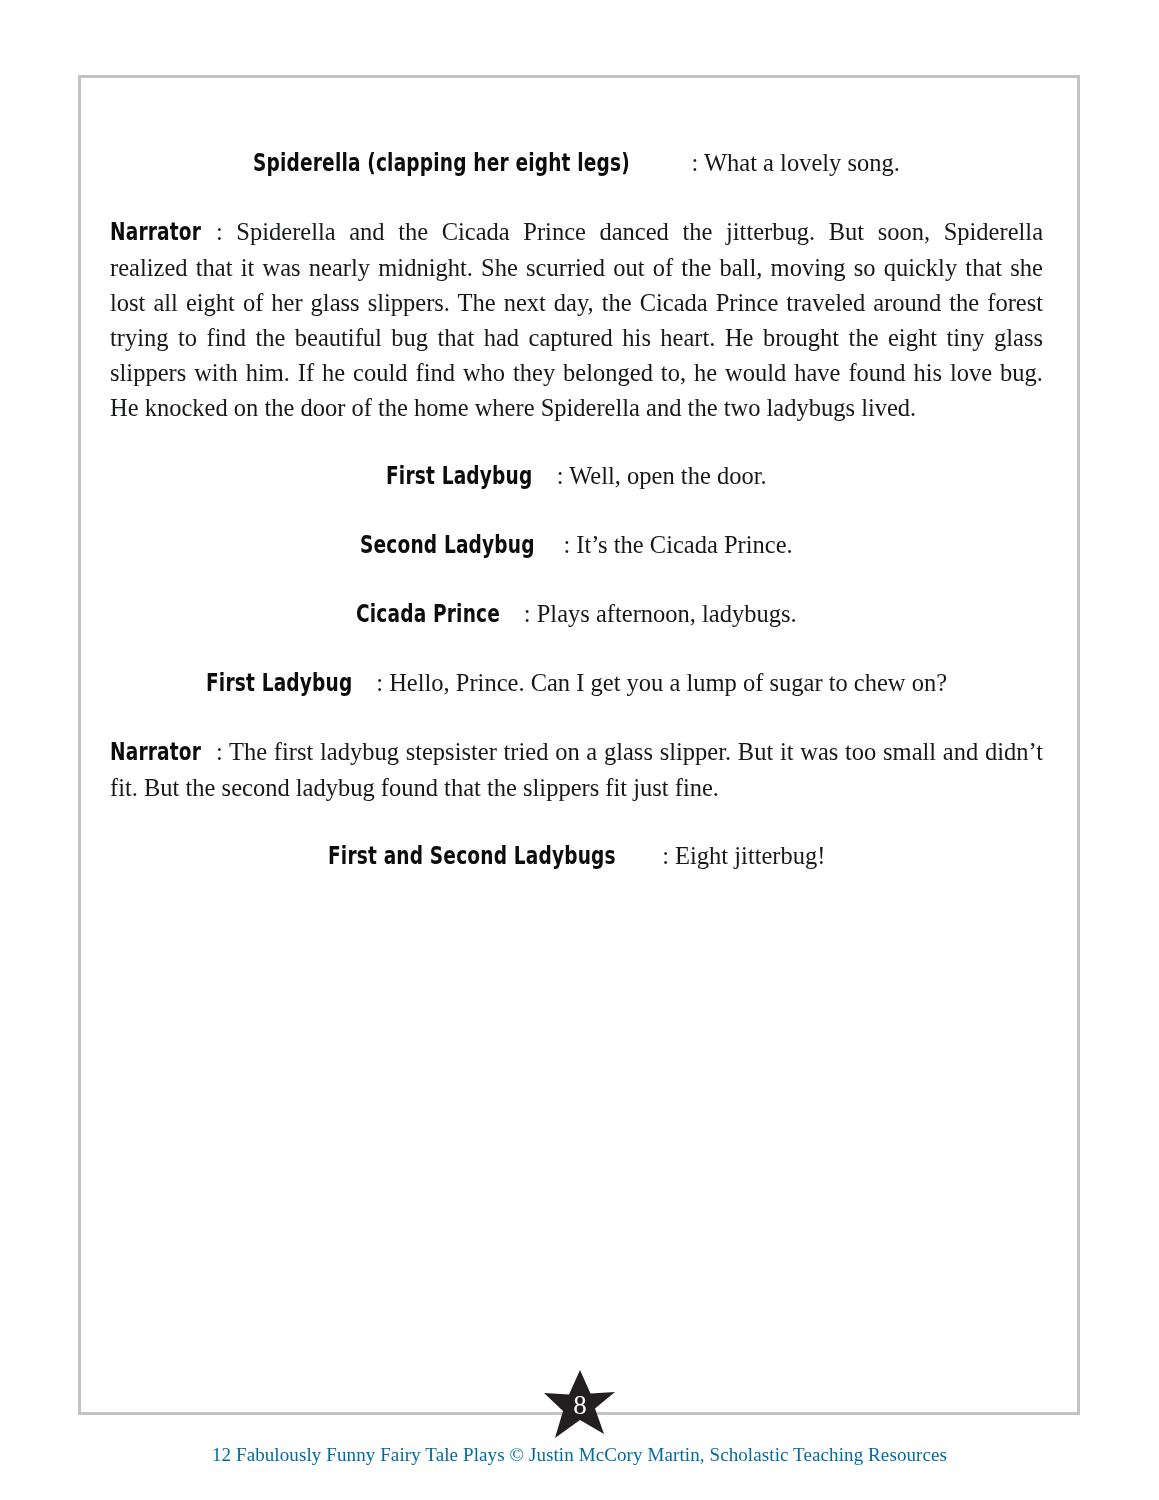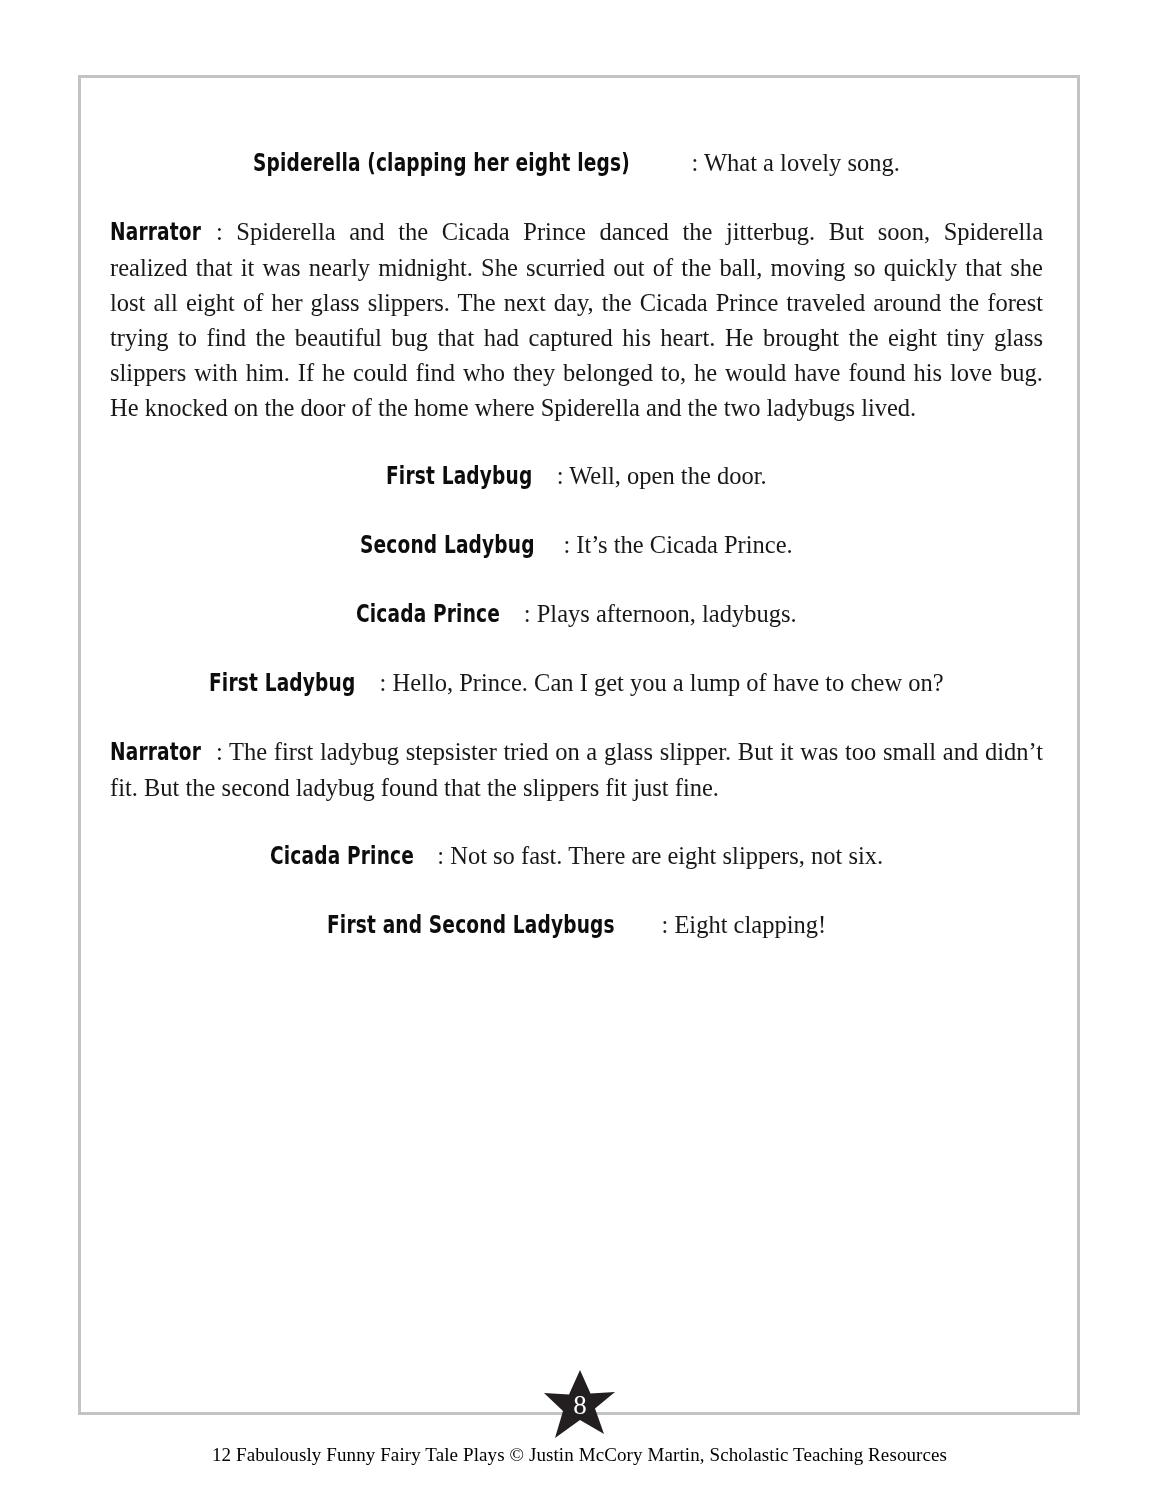--- a/index.html
+++ b/index.html
@@ -100,39 +100,38 @@
 
   
   #footer-credit {
     position: absolute;
     left: 0;
     top: 1444px;
     width: 1159px;
     text-align: center;
     font-family: "Liberation Serif", serif;
     font-size: 19px;
-    color: #000000;
+    color: #0369a1;
     letter-spacing: 0.1px;
   }
 </style>
 </head>
 <body>
 
 <div id="page-frame"></div>
 
 <div id="script-body">
     <p class="line"><span class="speaker">Spiderella (clapping her eight legs)</span><span class="colon">:</span> <span class="dialogue">What a lovely song.</span></p>
     <p class="line justified"><span class="speaker">Narrator</span><span class="colon">:</span> <span class="dialogue">Spiderella and the Cicada Prince danced the jitterbug. But soon, Spiderella realized that it was nearly midnight. She scurried out of the ball, moving so quickly that she lost all eight of her glass slippers. The next day, the Cicada Prince traveled around the forest trying to find the beautiful bug that had captured his heart. He brought the eight tiny glass slippers with him. If he could find who they belonged to, he would have found his love bug. He knocked on the door of the home where Spiderella and the two ladybugs lived.</span></p>
     <p class="line"><span class="speaker">First Ladybug</span><span class="colon">:</span> <span class="dialogue">Well, open the door.</span></p>
     <p class="line"><span class="speaker">Second Ladybug</span><span class="colon">:</span> <span class="dialogue">It’s the Cicada Prince.</span></p>
     <p class="line"><span class="speaker">Cicada Prince</span><span class="colon">:</span> <span class="dialogue">Plays afternoon, ladybugs.</span></p>
-    <p class="line"><span class="speaker">First Ladybug</span><span class="colon">:</span> <span class="dialogue">Hello, Prince. Can I get you a lump of have to chew on?</span></p>
+    <p class="line"><span class="speaker">First Ladybug</span><span class="colon">:</span> <span class="dialogue">Hello, Prince. Can I get you a lump of sugar to chew on?</span></p>
     <p class="line justified"><span class="speaker">Narrator</span><span class="colon">:</span> <span class="dialogue">The first ladybug stepsister tried on a glass slipper. But it was too small and didn’t fit. But the second ladybug found that the slippers fit just fine.</span></p>
-    <p class="line"><span class="speaker">Cicada Prince</span><span class="colon">:</span> <span class="dialogue">Not so fast. There are eight slippers, not six.</span></p>
-    <p class="line"><span class="speaker">First and Second Ladybugs</span><span class="colon">:</span> <span class="dialogue">Eight clapping!</span></p>
+    <p class="line"><span class="speaker">First and Second Ladybugs</span><span class="colon">:</span> <span class="dialogue">Eight jitterbug!</span></p>
   </div>
 
 <div id="page-star">
   <svg width="74" height="72" viewBox="0 0 74 72" aria-hidden="true">
     <polygon points="37,2 47.5,25.5 72,24 52,40.5 61,66 37,52 12,70 20,43 1,25 26,26.5" fill="#231f20"></polygon>
   </svg>
   <div class="star-num">8</div>
 </div>
 
 <div id="footer-credit">12 Fabulously Funny Fairy Tale Plays © Justin McCory Martin, Scholastic Teaching Resources</div>

